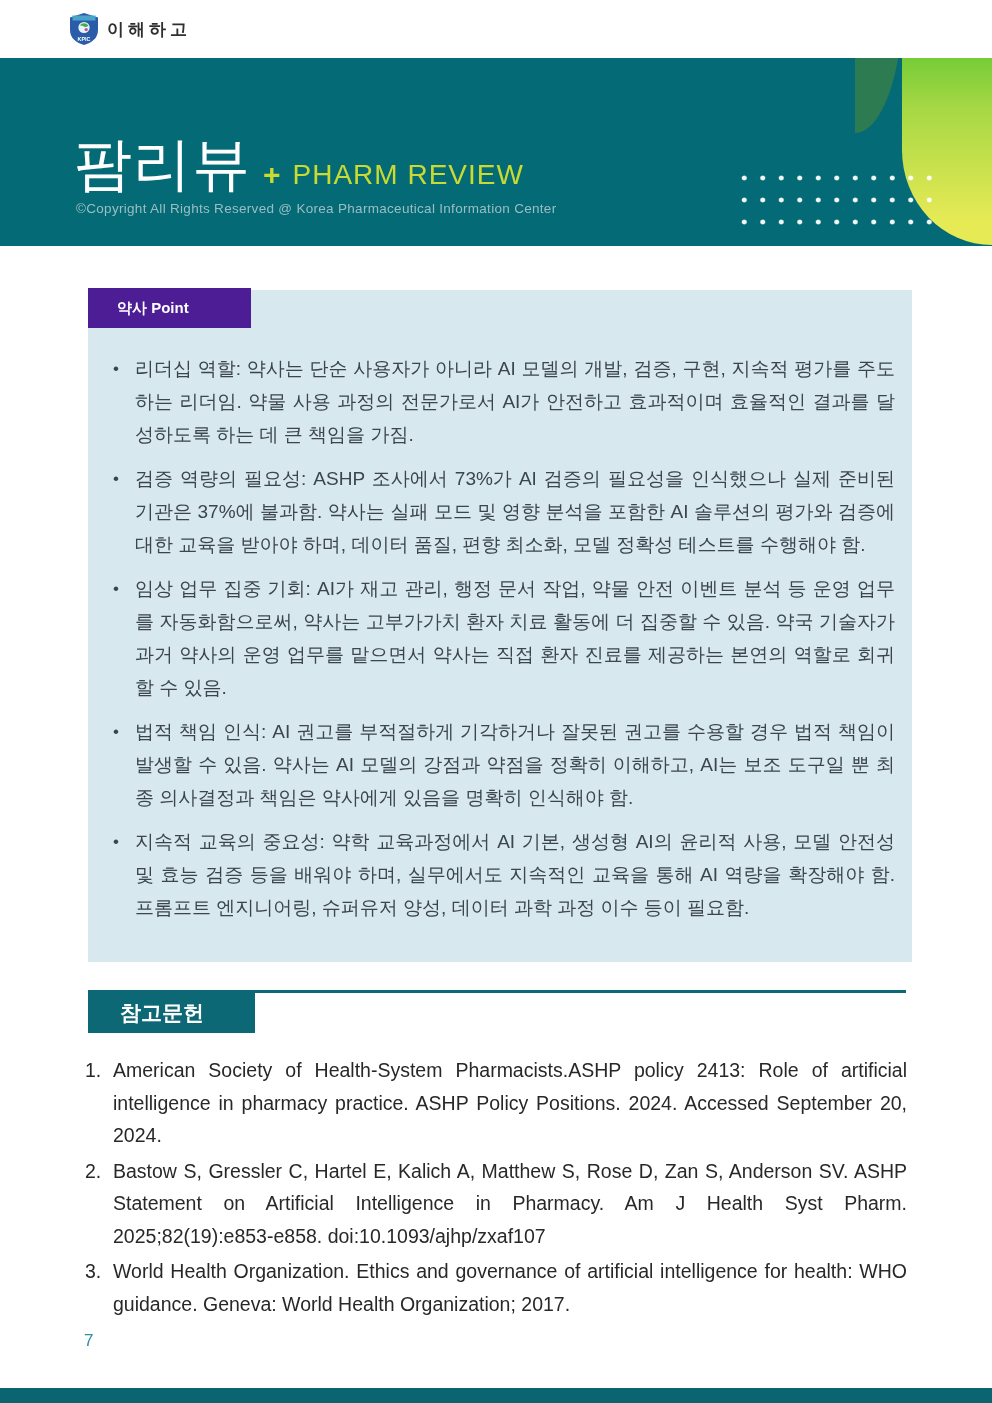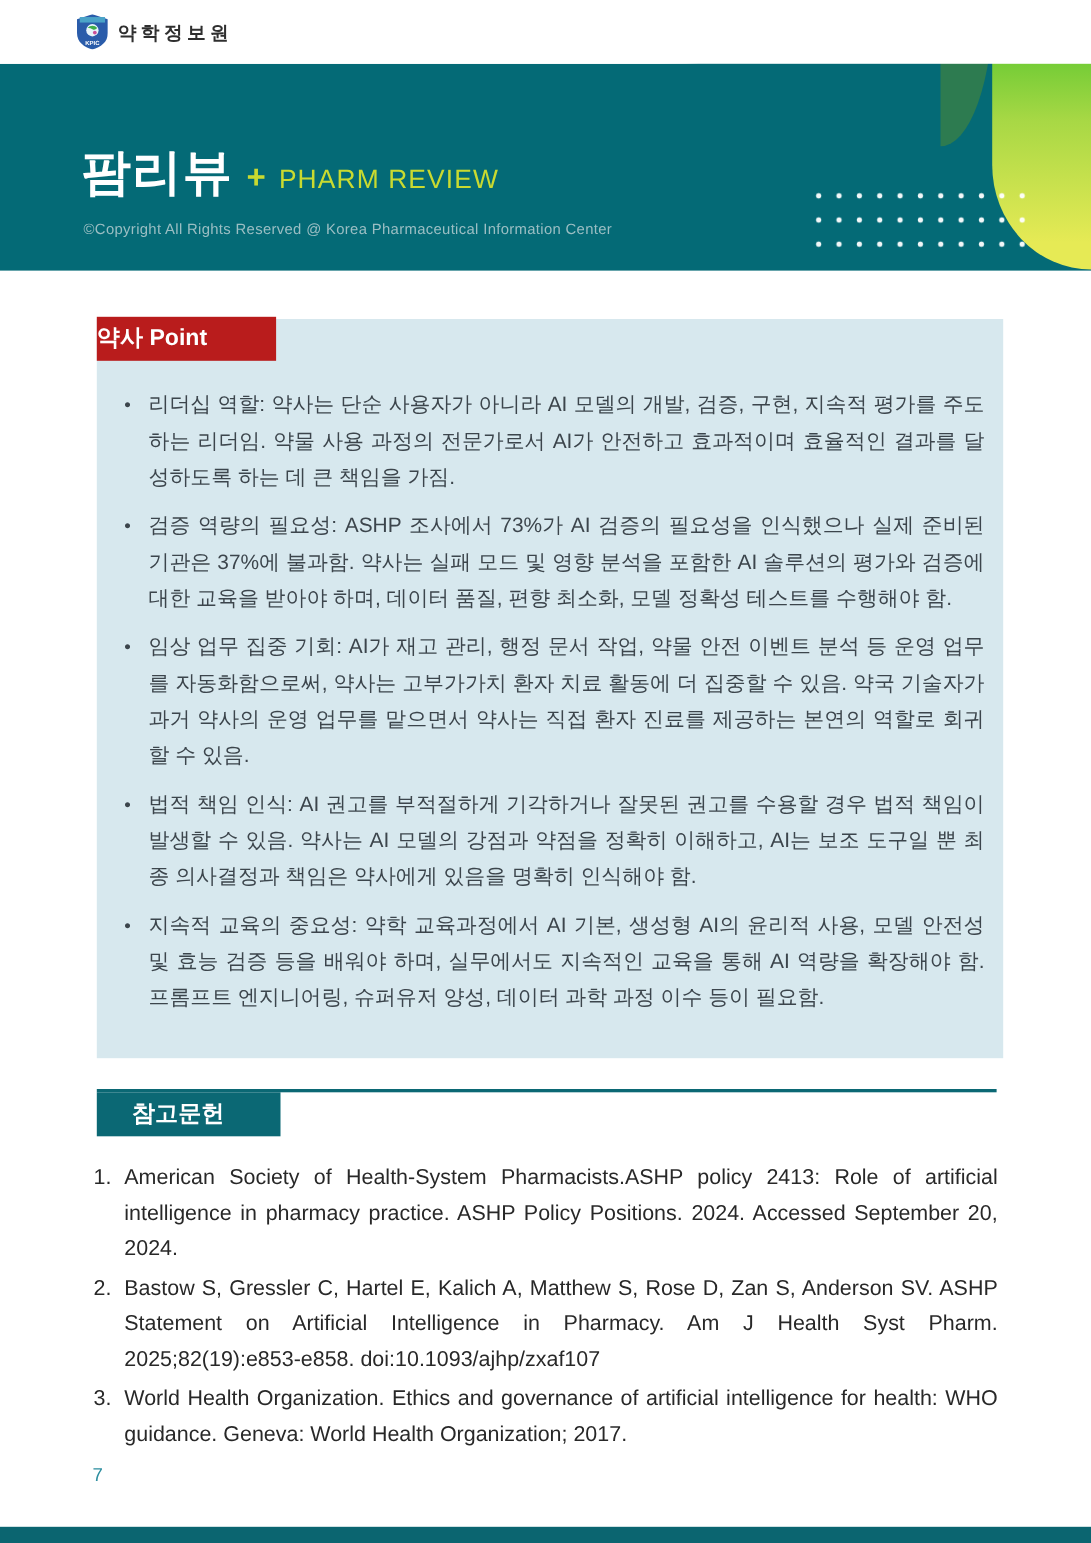--- a/index.html
+++ b/index.html
@@ -21,29 +21,29 @@
   .yellow-band { position:absolute; top:0; right:0; width:90px; height:245px;
             border-bottom-left-radius:90px 95px;
             background:linear-gradient(180deg,#3fc027 0%,#a8d845 45%,#e6ea55 90%); }
   .green-leaf { position:absolute; top:0; right:89px; width:48px; height:133px;
             background:#2d7b50; border-bottom-right-radius:100% 100%; }
   .dot-grid { position:absolute; top:164px; right:57px; width:202px; height:62px;
             background-image:radial-gradient(circle, rgba(255,255,255,.95) 2.1px, transparent 2.8px);
             background-size:18.5px 22px; background-position:2px 3px; }
 
   .title-row { position:absolute; left:74px; top:134px; display:flex; align-items:flex-end; gap:12px; }
-  .title-kr { font-size:45px; line-height:1.02; font-weight:700; color:#ffffff; letter-spacing:1px; }
+  .title-kr { font-size:58px; line-height:1.02; font-weight:400; color:#ffffff; letter-spacing:1px; }
   .title-plus { font-size:30px; color:#c9da30; font-weight:bold; line-height:1; margin-bottom:3px; }
-  .title-en { font-size:24px; color:#c9da30; letter-spacing:1px; line-height:1; margin-bottom:4px; }
+  .title-en { font-size:28px; color:#c9da30; letter-spacing:1px; line-height:1; margin-bottom:4px; }
   .copyright { position:absolute; left:76px; top:201px; font-size:13.5px; color:#9bbec3; letter-spacing:.3px; }
 
   
   .point-box { position:absolute; left:88px; top:290px; width:824px; height:672px; background:#d7e8ee; z-index:2; }
-  .point-label { position:absolute; left:88px; top:288px; width:163px; height:40px; background:#b91c1c;
-            color:#ffffff; font-size:21px; font-weight:bold; line-height:40px; z-index:3; }
+  .point-label { position:absolute; left:88px; top:288px; width:163px; height:40px; background:#4c1d95;
+            color:#ffffff; font-size:15px; font-weight:bold; line-height:40px; padding-left:29px; z-index:3; }
   .bullets { position:absolute; left:105px; top:352px; width:790px; list-style:none; z-index:3; }
   .bullets li { position:relative; padding-left:30px; margin-bottom:11px;
             font-size:19px; line-height:33px; color:#3c454c; text-align:justify; }
   .bullets .marker { position:absolute; left:8px; top:0; font-size:17px; color:#3c454c; }
 
   
   .ref-rule  { position:absolute; left:88px; top:990px; width:818px; height:0; border-top:3px solid #0b6874; z-index:2; }
   .ref-label { position:absolute; left:88px; top:993px; width:167px; height:40px; background:#0b6874;
             color:#ffffff; font-size:21px; font-weight:bold; line-height:40px; padding-left:32px; z-index:3; }
   .refs { position:absolute; left:85px; top:1054px; width:822px; list-style:none; z-index:2; }
@@ -77,21 +77,21 @@
 <div class="topbar">
   <div class="logo">
     <svg class="logo-badge" viewBox="0 0 28 32">
       <path d="M14 0 L28 4.5 V17 C28 25.5 21.5 29.8 14 32 C6.5 29.8 0 25.5 0 17 V4.5 Z" fill="#2a5caa"></path>
       <rect x="2.5" y="2.5" width="23" height="5" fill="#4aa3c8"></rect>
       <circle cx="14" cy="14.5" r="5.6" fill="#e8f4fb"></circle>
       <path d="M9.6 12.5 a5.6 5.6 0 0 1 8.8 0 q-2.2 2.4 -4.4 1 q-2.2 -1.4 -4.4 -1 Z" fill="#3fae49"></path>
       <circle cx="16.2" cy="16.6" r="1.7" fill="#c94f9a"></circle>
       <text x="14" y="27.5" font-size="5.4" fill="#ffffff" text-anchor="middle" font-weight="bold" font-family="Liberation Sans, sans-serif">KPIC</text>
     </svg>
-    <span class="org-name">약학정보원</span>
+    <span class="org-name">이해하고</span>
   </div>
 </div>
 
 <div class="point-box"></div>
 <div class="point-label">약사 Point</div>
 
 <ul class="bullets">
   <li>
     <span class="marker">•</span>
     <span>리더십 역할: 약사는 단순 사용자가 아니라 AI 모델의 개발, 검증, 구현, 지속적 평가를 주도하는 리더임. 약물 사용 과정의 전문가로서 AI가 안전하고 효과적이며 효율적인 결과를 달성하도록 하는 데 큰 책임을 가짐.</span>

